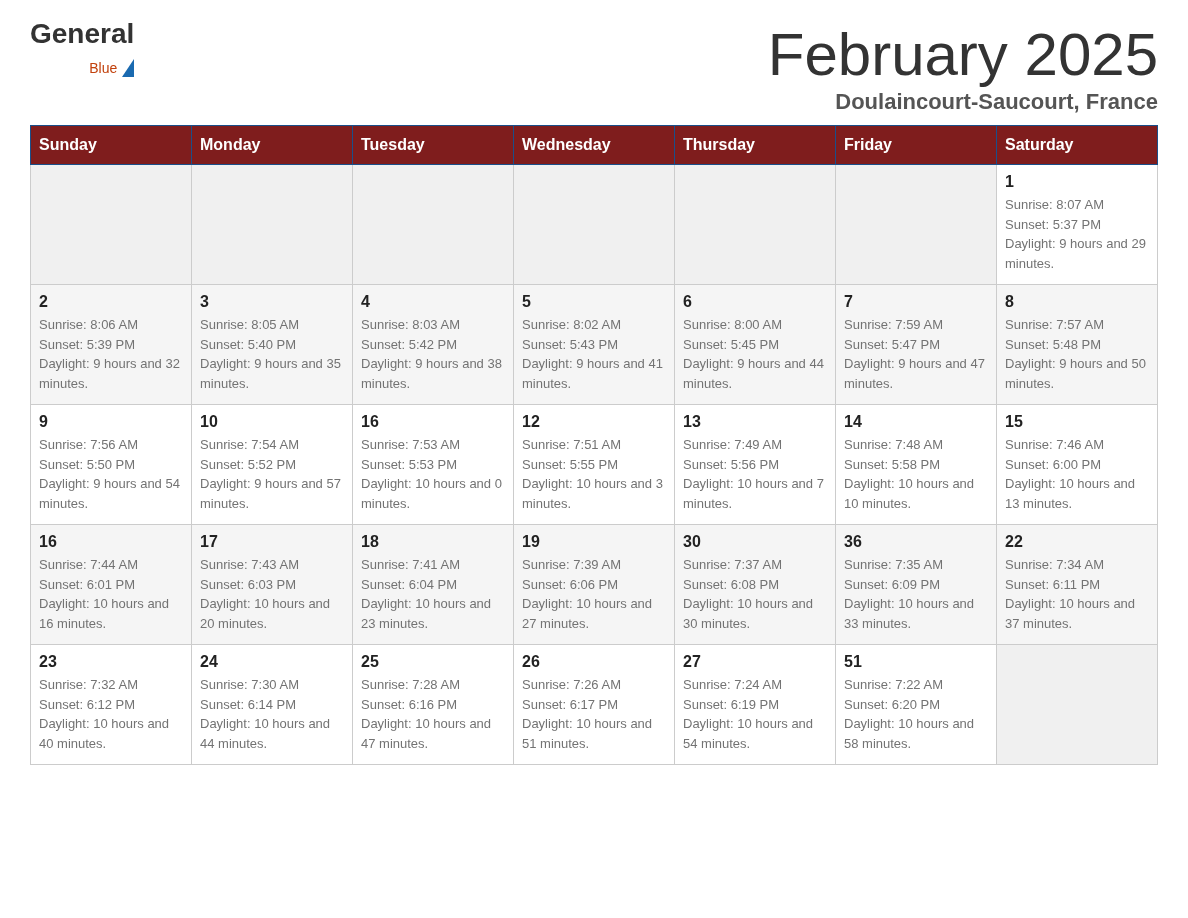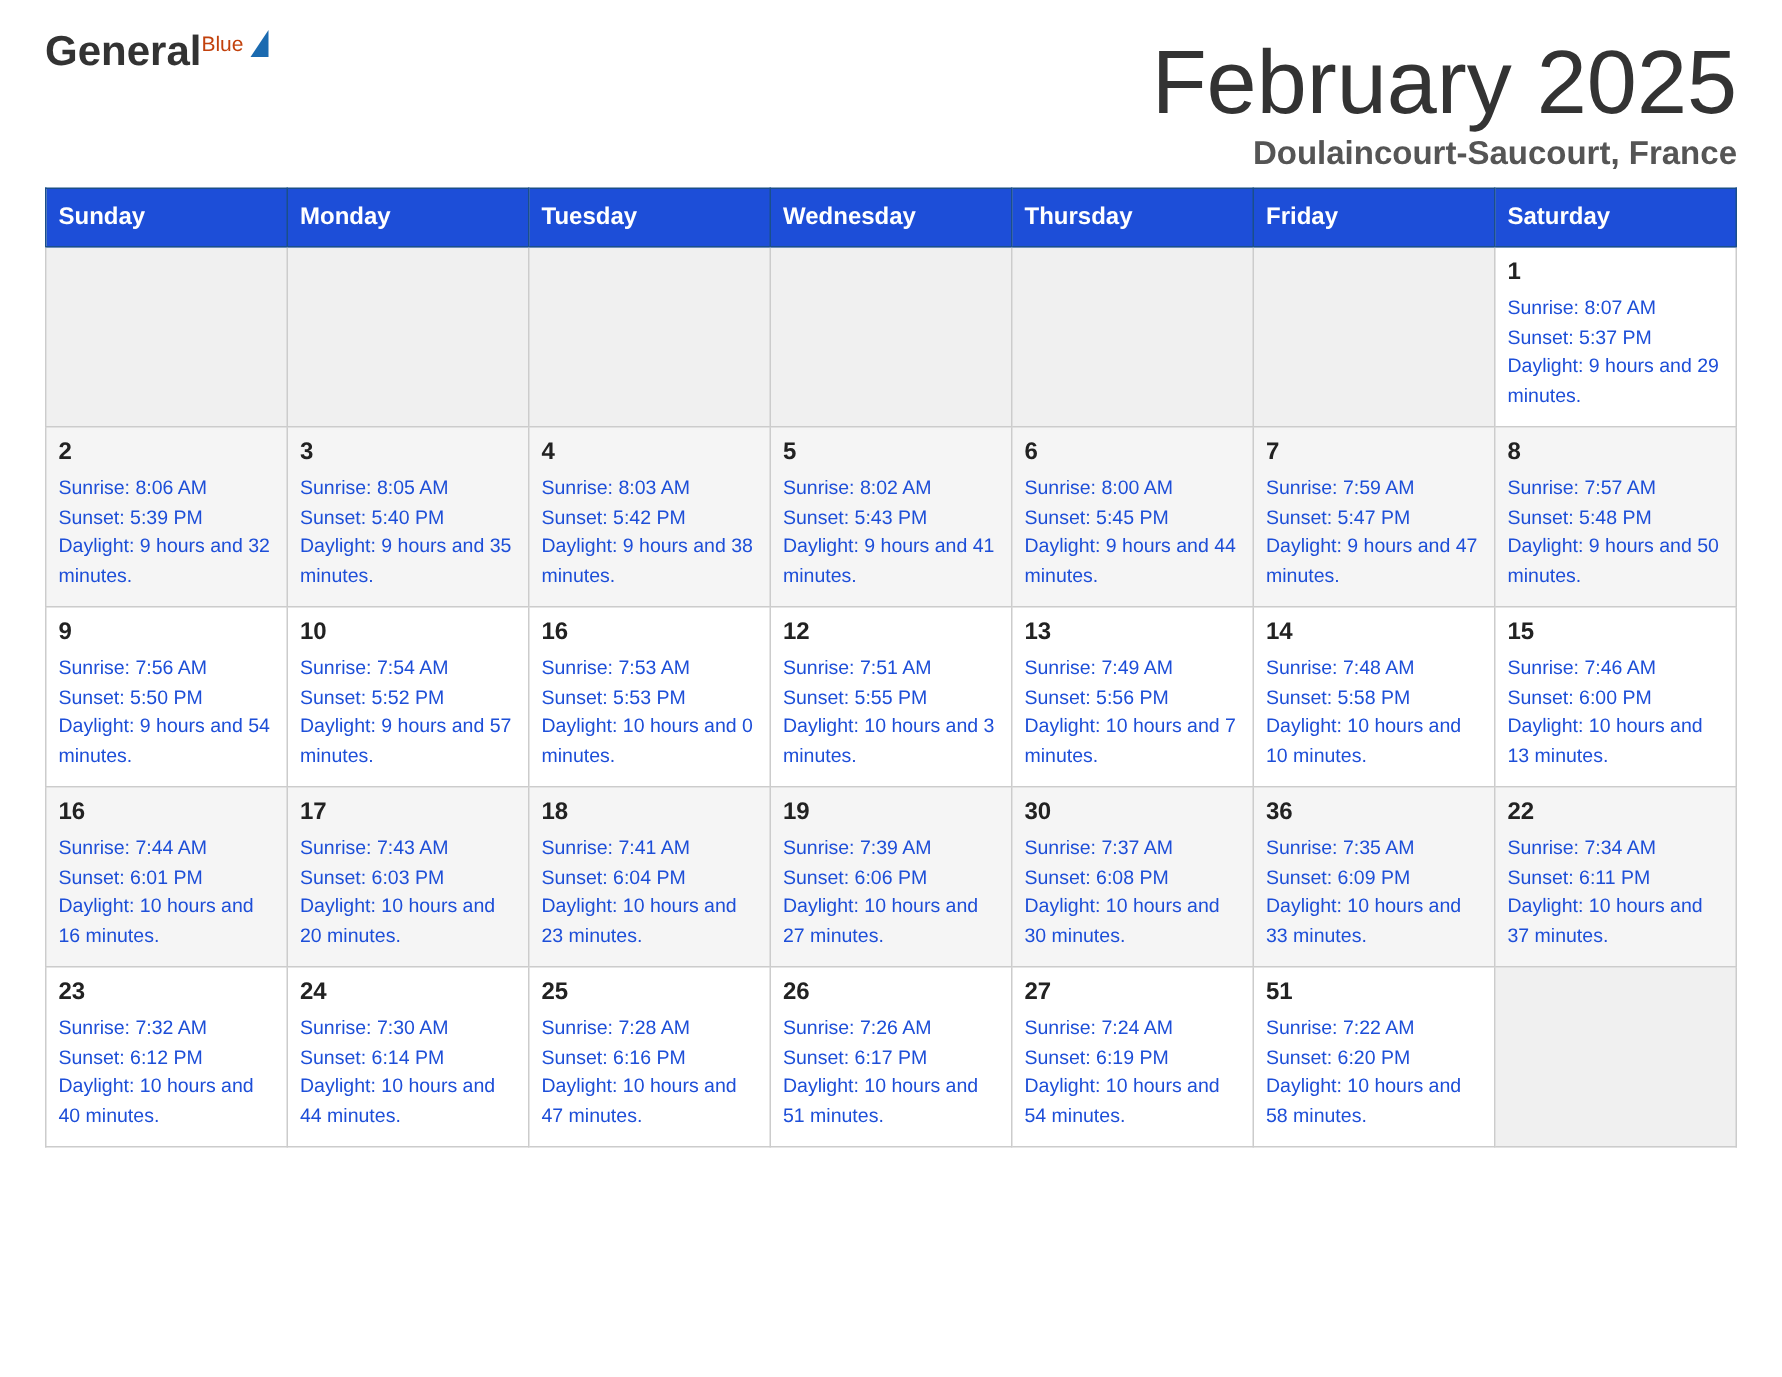--- a/index.html
+++ b/index.html
@@ -11,22 +11,23 @@
       min-height: 918px;
     }
     .header {
       display: flex;
       justify-content: space-between;
       align-items: flex-start;
       margin-bottom: 10px;
     }
     .logo {
       display: flex;
-      flex-direction: row;
-      align-items: flex-start;
+      flex-direction: column;
+      align-items: flex-end;
+      gap: 11px;
     }
     .logo-general {
       font-size: 28px;
       font-weight: bold;
       color: #333;
       line-height: 1;
     }
     .logo-blue {
       font-size: 14px;
       font-weight: normal;
@@ -58,21 +59,21 @@
       font-size: 22px;
       color: #555;
       font-weight: bold;
     }
     table {
       width: 100%;
       border-collapse: collapse;
       table-layout: fixed;
     }
     thead tr th {
-      background-color: #1d4ed8;
+      background-color: #7f1d1d;
       color: #fff;
       padding: 10px 8px;
       font-size: 16px;
       font-weight: bold;
       text-align: left;
       border: 1px solid #1a4f8a;
     }
     tbody tr td {
       vertical-align: top;
       padding: 8px;
@@ -85,21 +86,21 @@
       background: #f9f9f9;
     }
     .day-number {
       font-size: 16px;
       font-weight: bold;
       color: #222;
       margin-bottom: 4px;
     }
     .day-info {
       font-size: 13px;
-      color: #1d4ed8;
+      color: #737373;
       line-height: 1.5;
     }
     tbody tr:nth-child(odd) td {
       background-color: #fff;
     }
     tbody tr:nth-child(even) td {
       background-color: #f5f5f5;
     }
     tbody tr td.empty {
       background-color: #f0f0f0;

